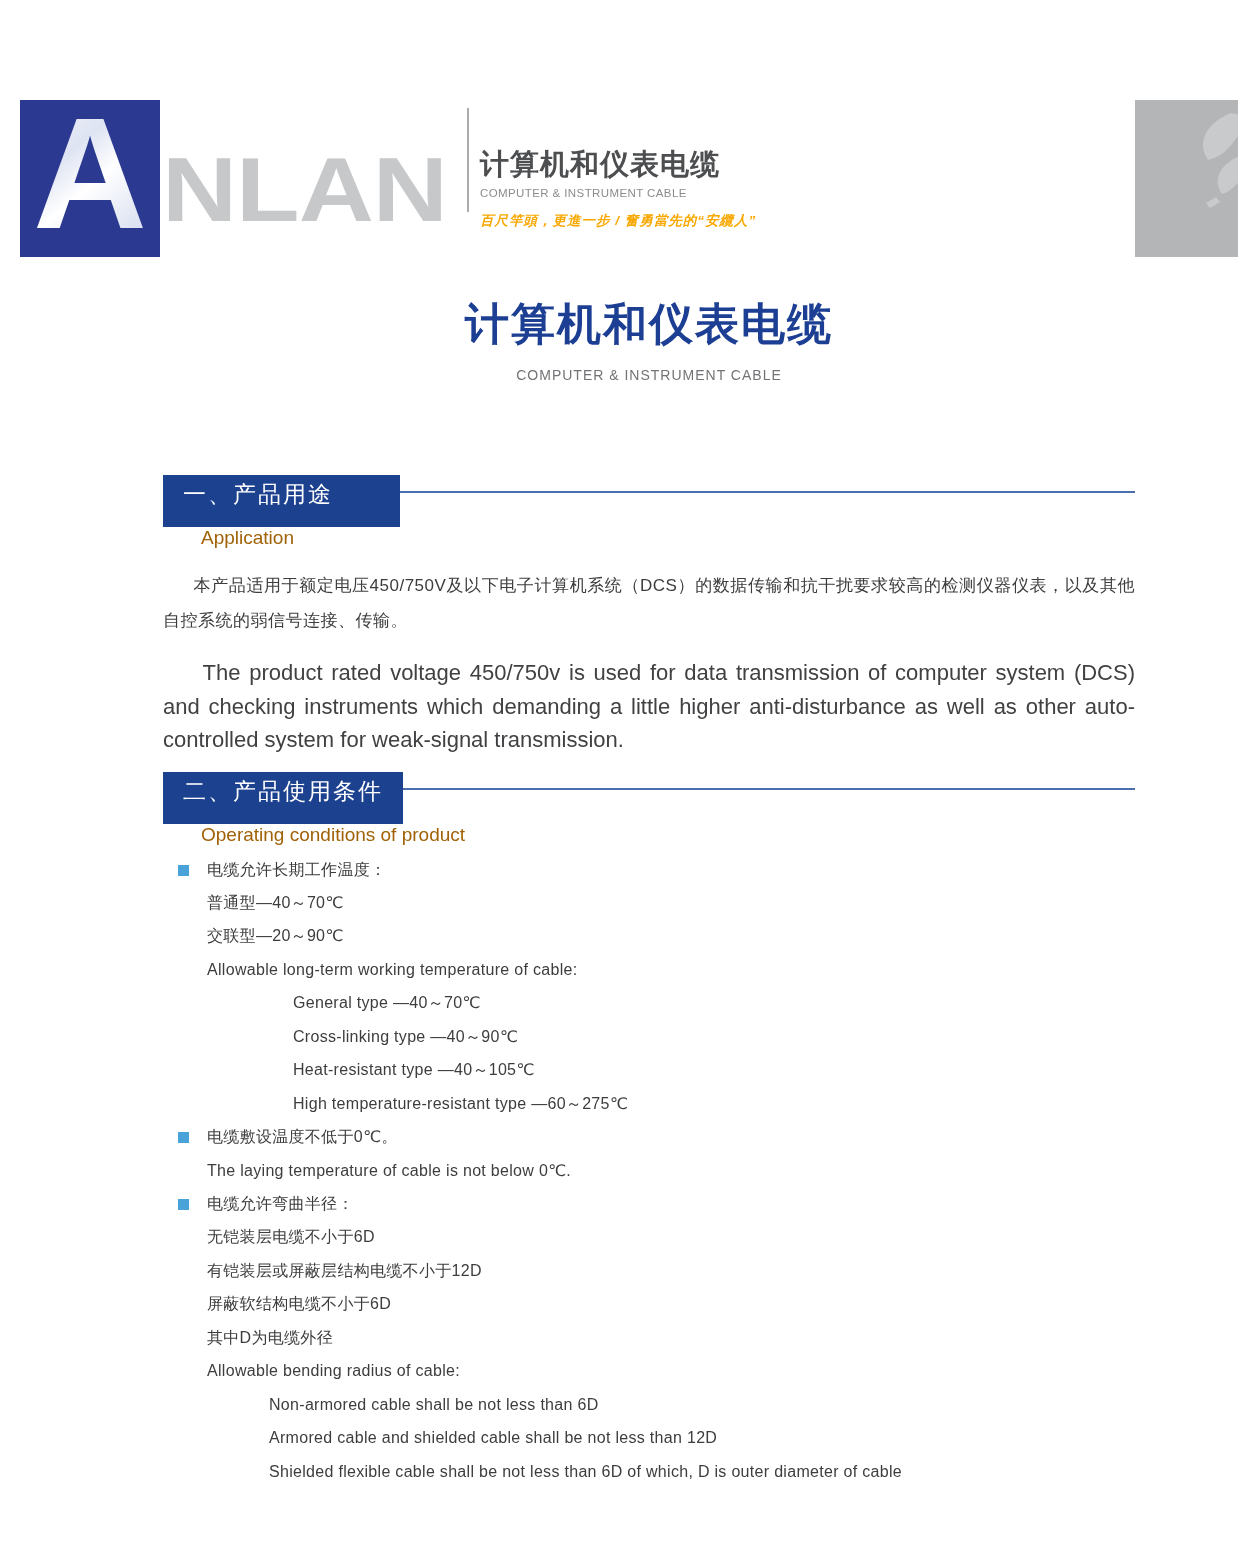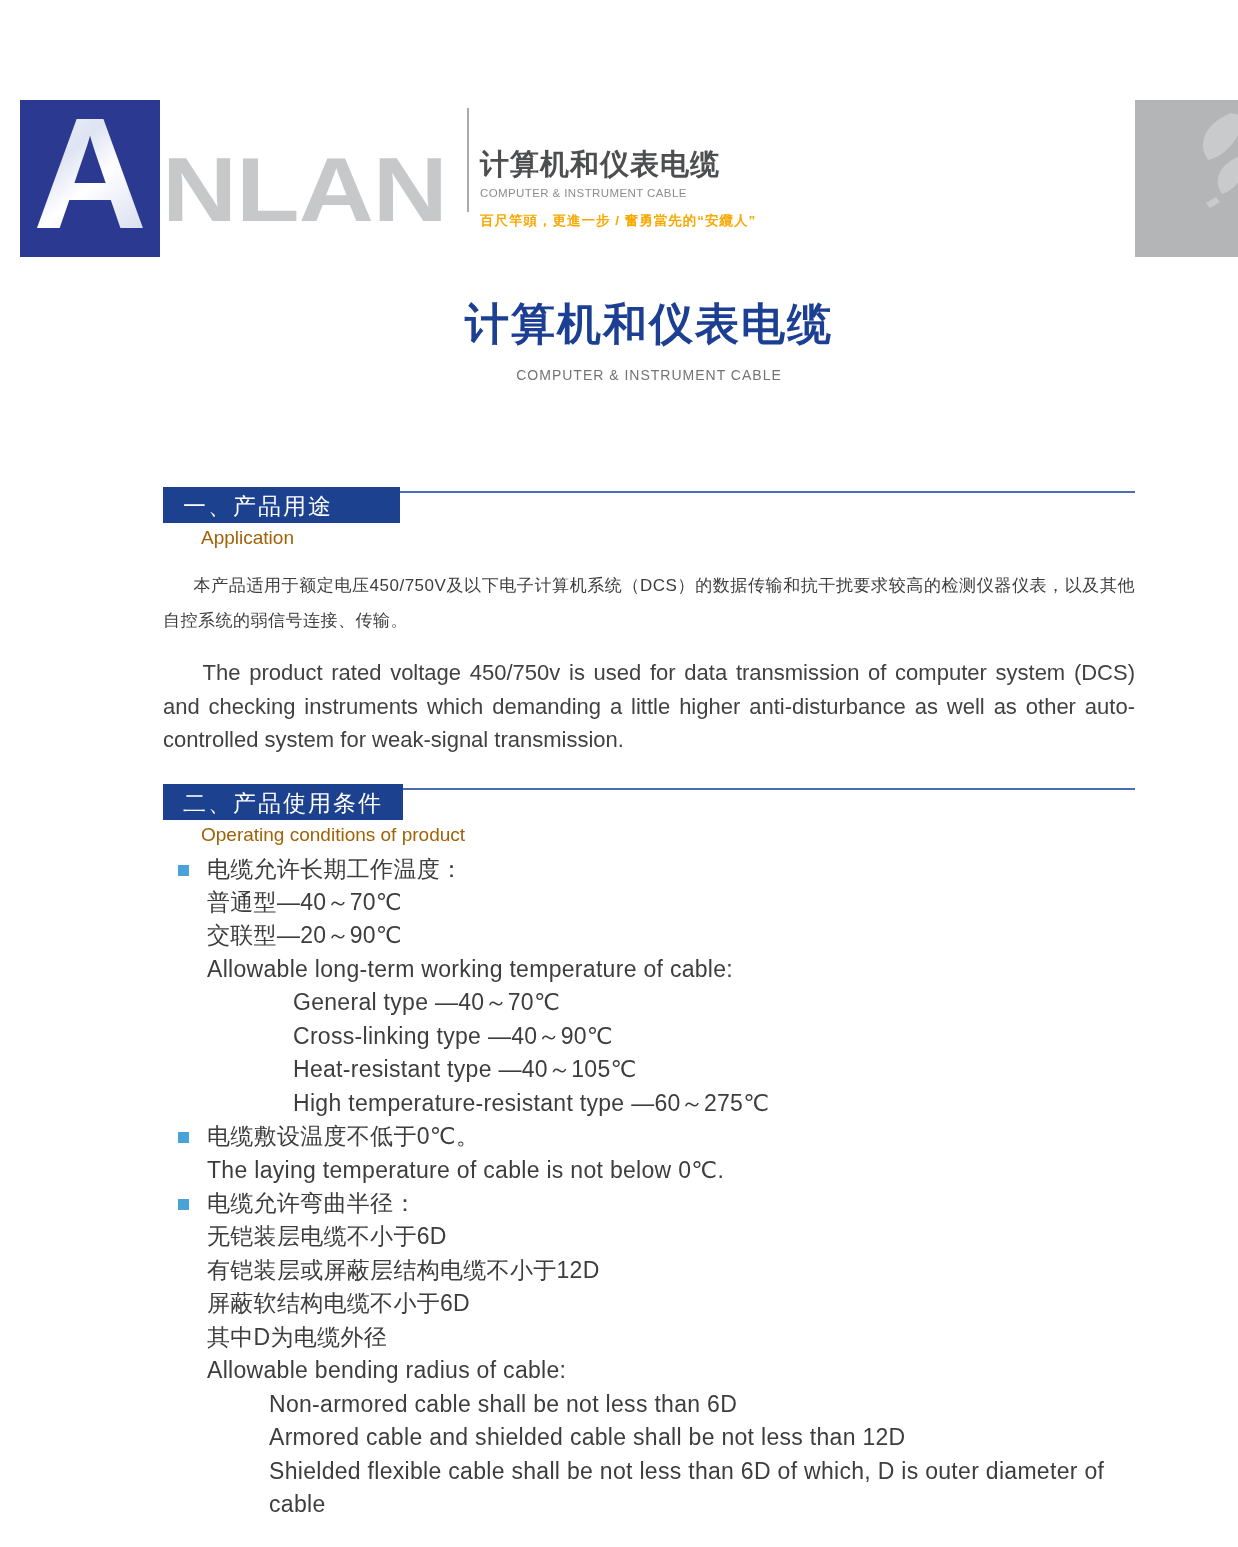--- a/index.html
+++ b/index.html
@@ -29,54 +29,54 @@
   .logo-letters {
     position:absolute; left:142px; top:44px;
     font-size:104px; font-weight:bold; line-height:1;
     letter-spacing:-1px; color:#c7c8ca;
     transform:scaleY(0.88); transform-origin:top left;
   }
   .logo-divider { position:absolute; left:447px; top:8px; width:2px; height:104px; background:#a9abad; }
   .header-product { position:absolute; left:460px; top:45px; }
   .header-product-cn { font-size:29px; font-weight:bold; color:#4d4e50; letter-spacing:1px; }
   .header-product-en { font-size:11.5px; color:#8a8c8e; margin-top:2px; letter-spacing:0.4px; }
-  .header-slogan { font-size:13.5px; font-weight:bold; color:#f9a800; margin-top:13px; letter-spacing:1px; }
+  .header-slogan { font-size:13.5px; font-weight:bold; color:#f9a800; margin-top:13px; letter-spacing:1px;font-style:italic; }
   .gray-box { position:absolute; right:0; top:0; width:103px; height:157px; background:#b4b5b6; overflow:hidden; }
   .gray-box svg { position:absolute; right:-8px; top:8px; }
 
   
   .content { position:absolute; top:0; left:0; right:0; padding:295px 103px 0 163px; }
 
   .main-title { text-align:center; font-size:44px; font-weight:bold; color:#1c3f94; letter-spacing:2px; }
   .main-subtitle { text-align:center; font-size:14px; color:#727376; margin-top:13px; letter-spacing:1px; }
 
   .section-band { position:relative; height:36px; }
   .band1 { margin-top:92px; }
   .band2 { margin-top:15px;text-decoration:underline; }
   .band-line { position:absolute; left:0; right:0; top:16px; height:2px; background:#4a6eae; }
   .band-box {
-    position:absolute; left:0; top:12px; z-index:1;
-    min-width:237px; height:36px;
+    position:absolute; left:0; top:0; z-index:1;
+    min-width:237px; height:52px;
     background:#1c418f; color:#ffffff;
     font-size:23px; letter-spacing:2px;
     padding:4px 20px 0 20px;
   }
   .section-sub-en { font-size:19px; color:#a16207; margin-top:16px; padding-left:38px; }
 
   .para-cn {
     margin-top:19px; font-size:17px; line-height:35px; color:#3d3d3f;
     text-align:justify; text-indent:1.8em; letter-spacing:0.5px;
   }
   .para-en {
     margin-top:18px; font-size:22px; line-height:33.5px; color:#414143;
     text-align:justify; text-indent:1.8em;
   }
 
   .cond-list { margin-top:7px; }
-  .row { position:relative; line-height:33.45px; font-size:23px; color:#3d3d3f; padding-left:44px; letter-spacing:0.3px; }
+  .row { position:relative; line-height:33.45px; font-size:16px; color:#3d3d3f; padding-left:44px; letter-spacing:0.3px; }
   .row .sq { position:absolute; left:15px; top:12px; width:11px; height:11px; background:#4aa3d8; }
   .row.indent1 { padding-left:106px; }
   .row.indent2 { padding-left:130px; }
 </style>
 </head>
 <body>
 
 <div class="page">
 
   <div class="header">

